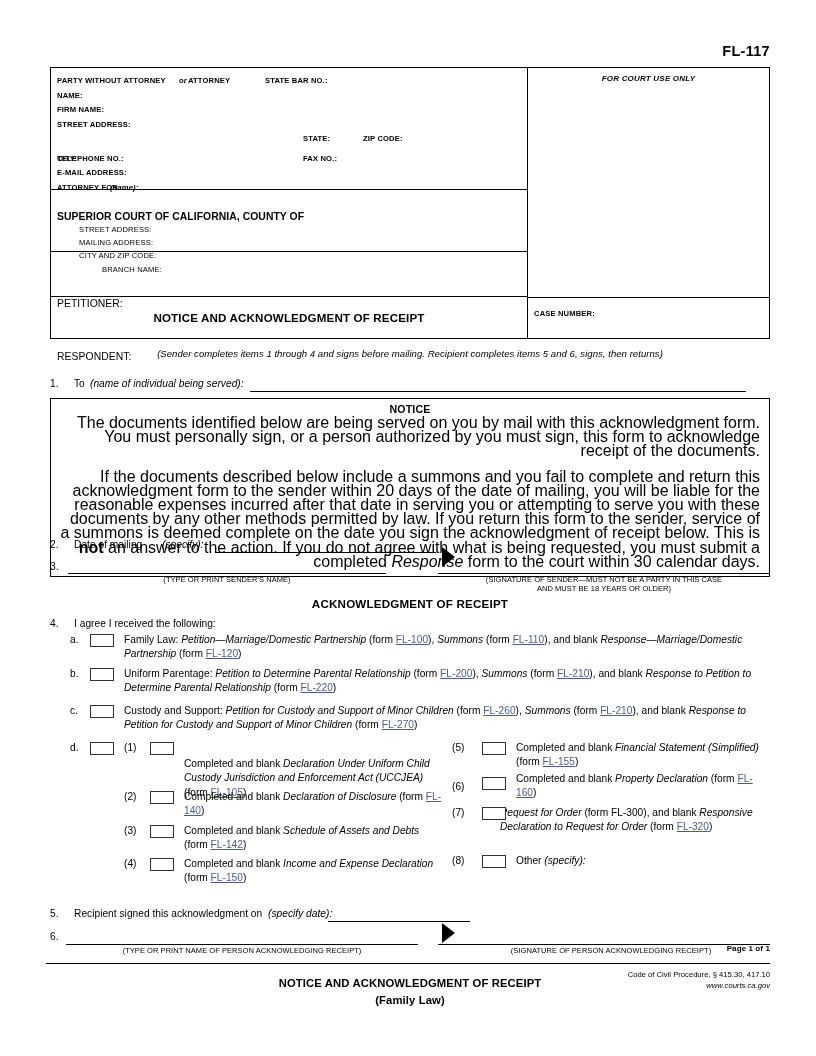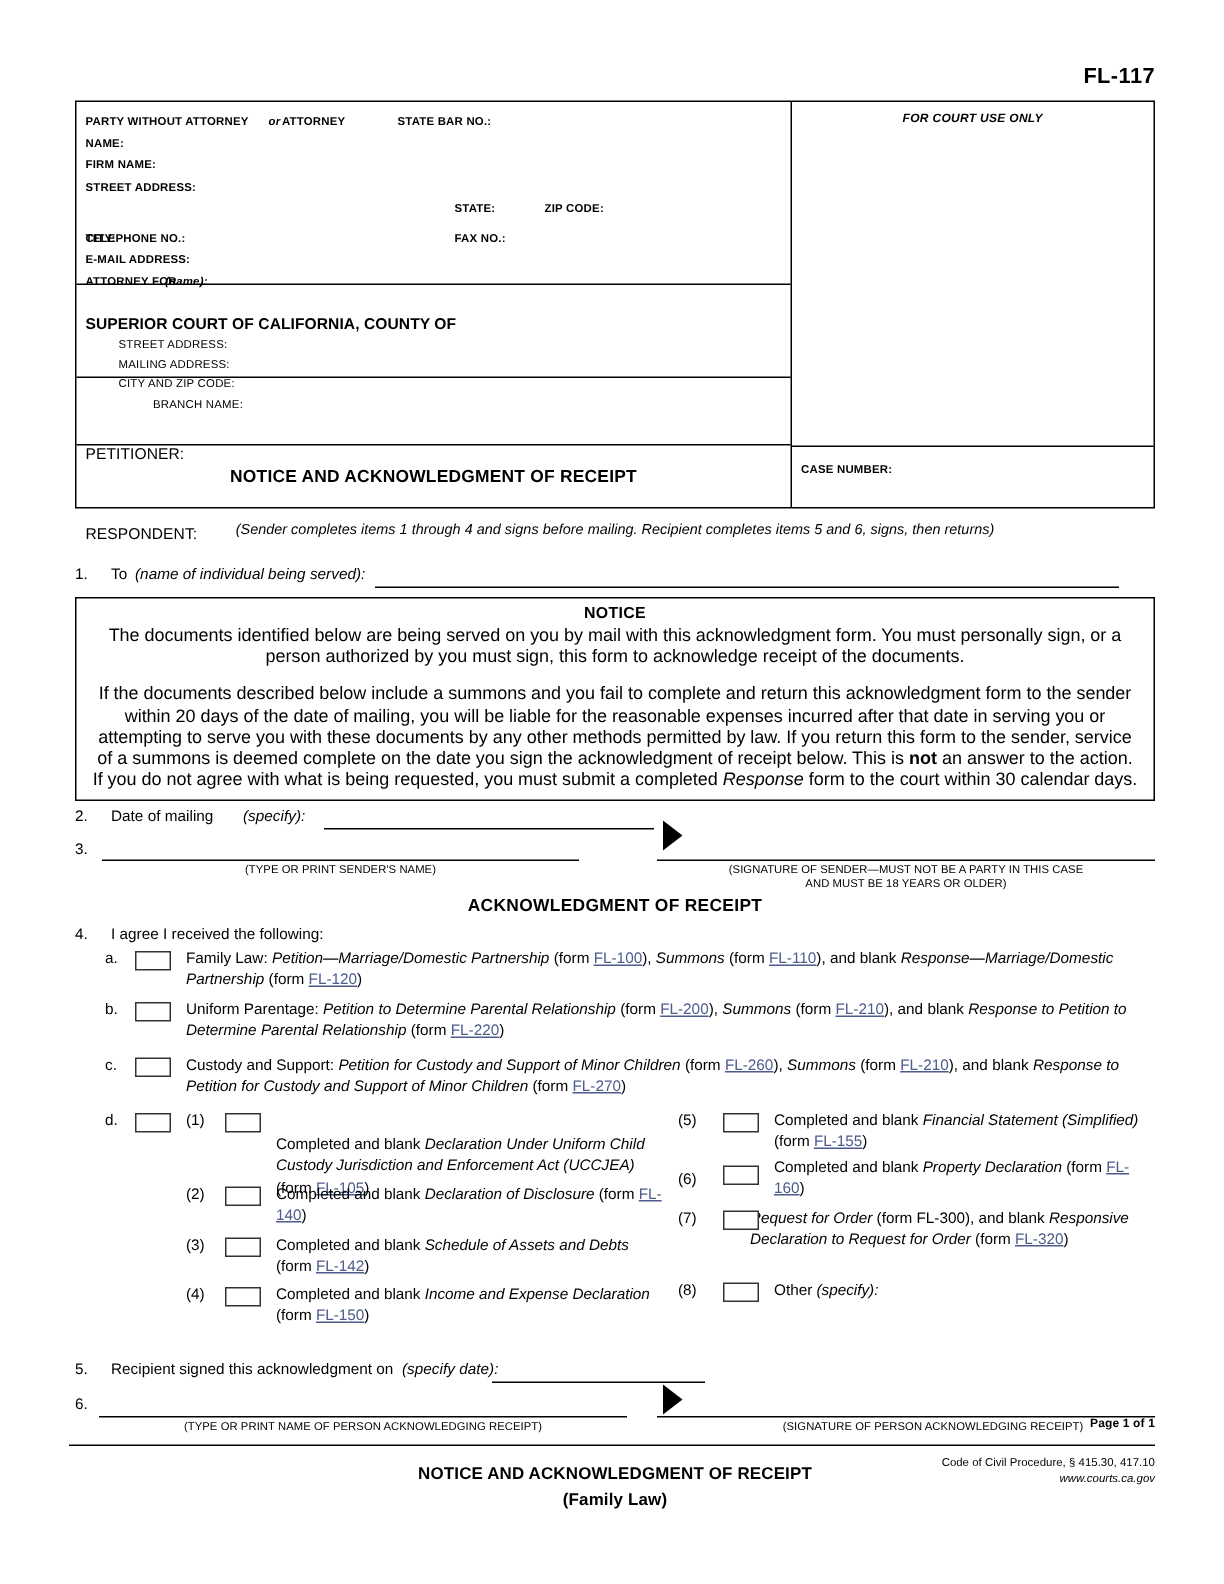--- a/index.html
+++ b/index.html
@@ -169,24 +169,24 @@
     padding: 4px 9px 7px 9px;
   }
   .notice-head {
     text-align: center;
     font-size: 10.6px;
     font-weight: bold;
     letter-spacing: 0.2px;
     margin-bottom: 1px;
   }
   .notice-p {
-    font-size: 12px;
+    font-size: 16px;
     line-height: 14.2px;
     letter-spacing: -0.01px;
-    text-align: center;
+    text-align: right;
   }
   .notice-p + .notice-p { margin-top: 11px; }
 
   
   .sigline {
     position: absolute;
     border-bottom: 1.1px solid #000;
   }
   .sigcap {
     position: absolute;
@@ -477,21 +477,21 @@
     <span class="line" style="position:absolute;left:278px;top:13px;width:142px;"></span>
   </div>
 
   <div class="item" style="left:50px;top:931px;">
     <span class="num">6.</span>
   </div>
   <div class="sigline" style="left:66px;top:944px;width:352px;"></div>
   <div class="sigcap" style="left:66px;top:946px;width:352px;">(TYPE OR PRINT NAME OF PERSON ACKNOWLEDGING RECEIPT)</div>
   <div class="tri" style="left:442px;top:923px;"></div>
   <div class="sigline" style="left:438px;top:944px;width:332px;"></div>
-  <div class="sigcap" style="left:456px;top:946px;width:332px;">(SIGNATURE OF PERSON ACKNOWLEDGING RECEIPT)</div>
+  <div class="sigcap" style="left:445px;top:946px;width:332px;">(SIGNATURE OF PERSON ACKNOWLEDGING RECEIPT)</div>
 
   <div class="pageof">Page 1 of 1</div>
 
   <div class="foot-rule"></div>
   <div class="foot-mid">
     <div>NOTICE AND ACKNOWLEDGMENT OF RECEIPT</div>
     <div>(Family Law)</div>
   </div>
   <div class="foot-right">
     <div>Code of Civil Procedure, § 415.30, 417.10</div>

